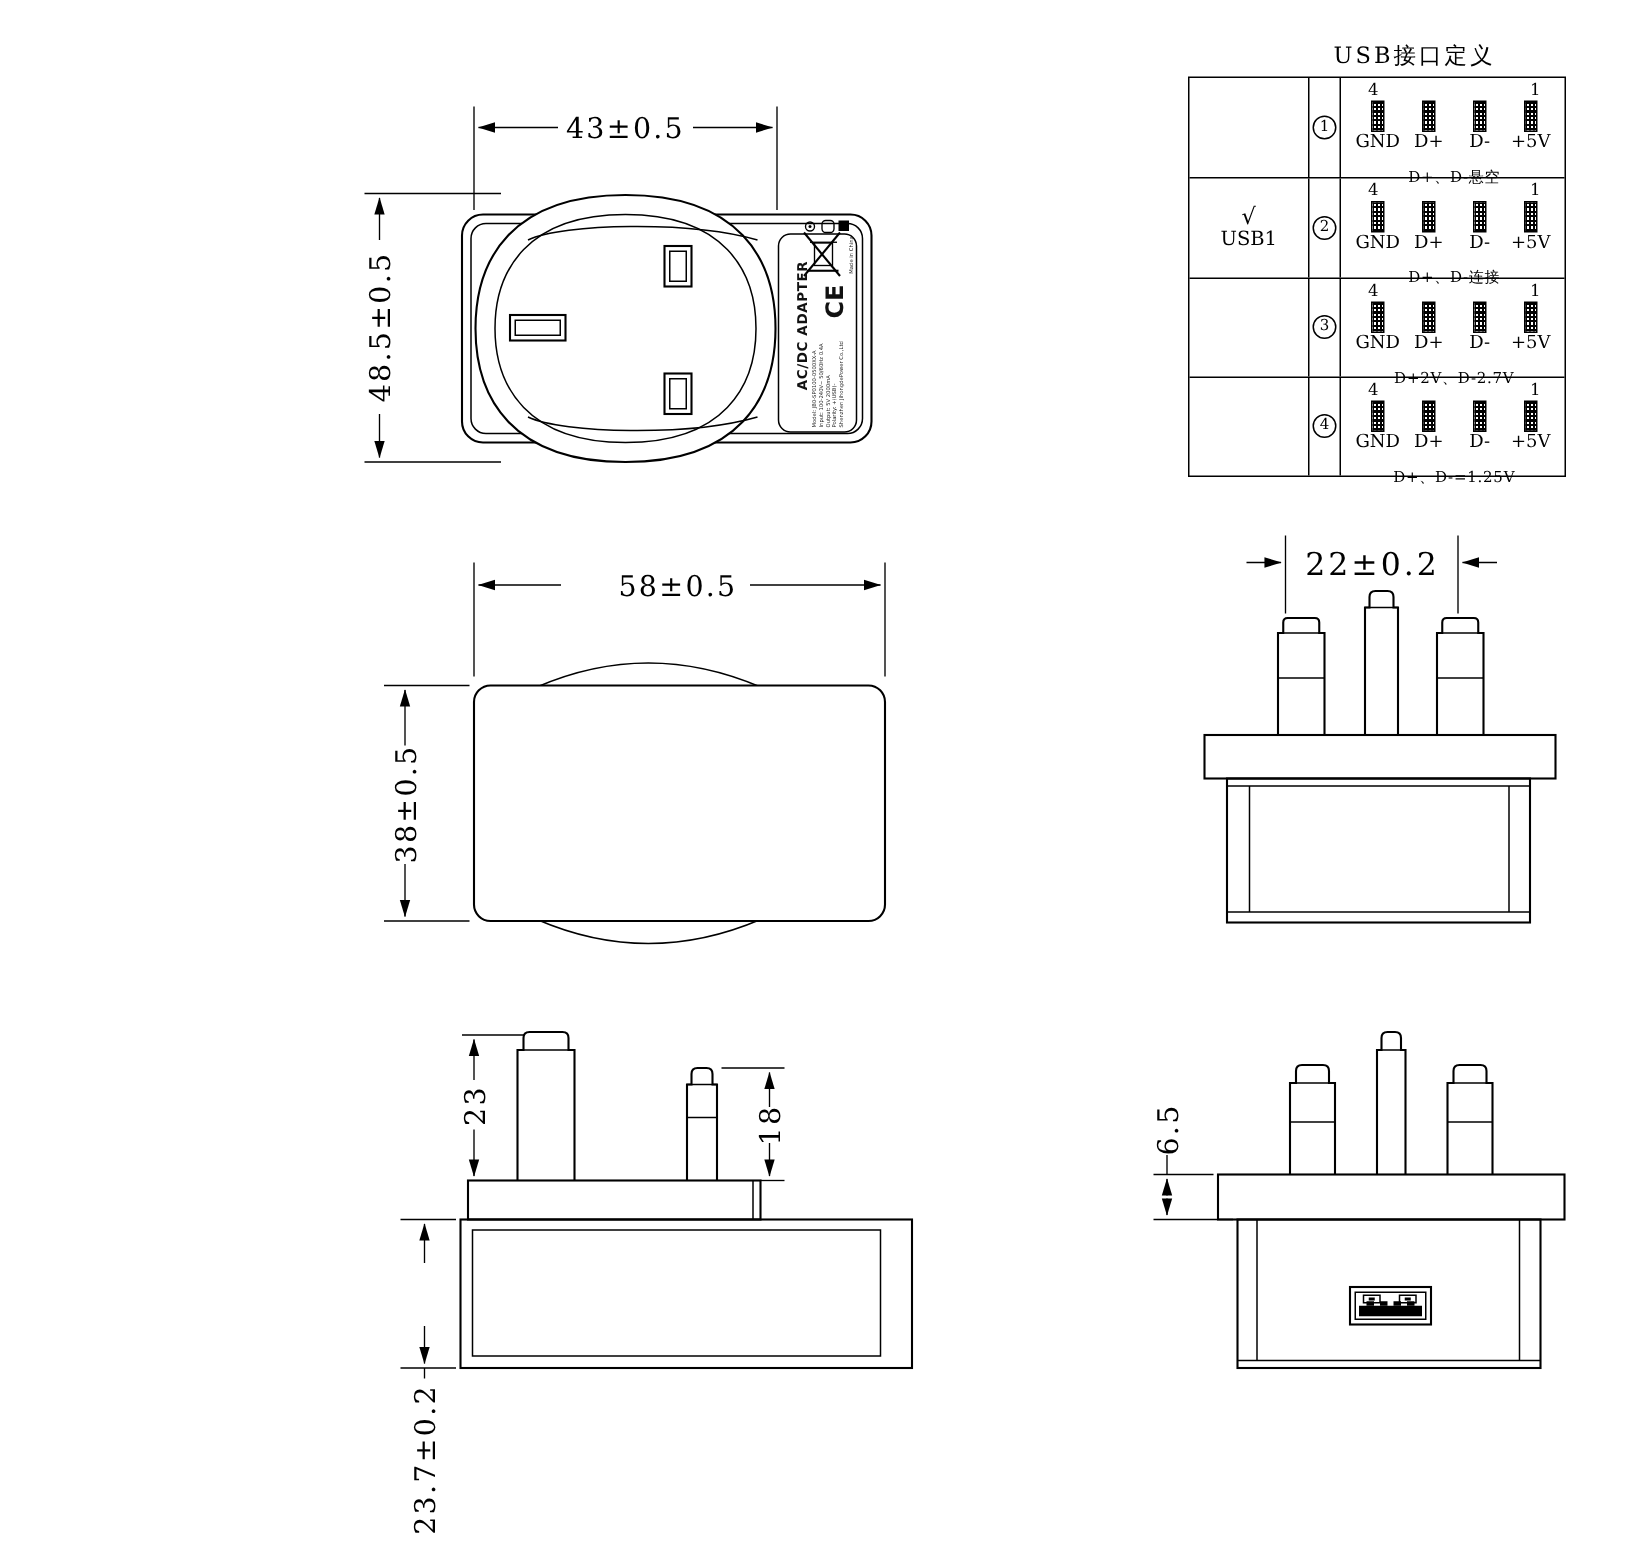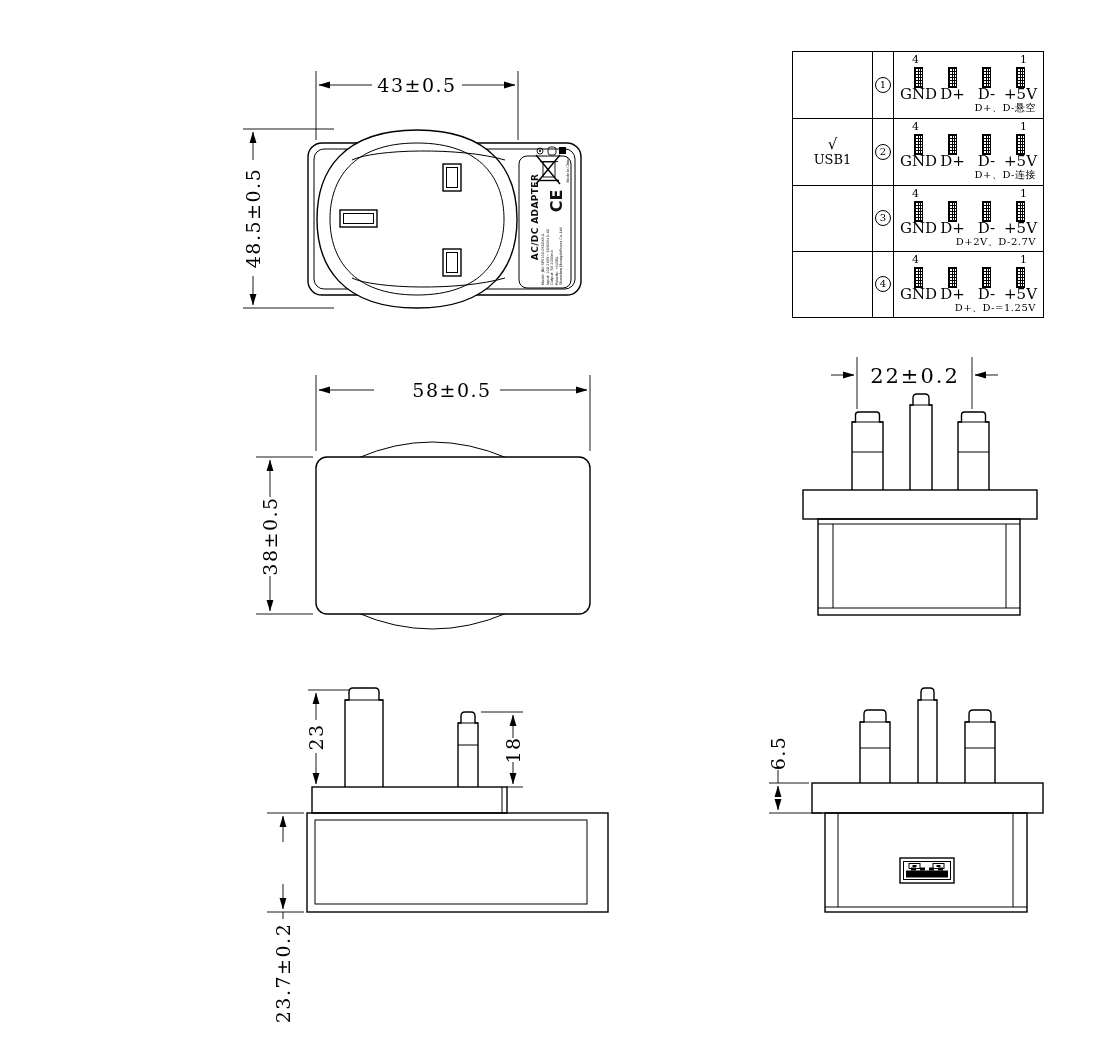--- a/index.html
+++ b/index.html
@@ -33,22 +33,22 @@
   .circ{display:flex;width:14px;height:14px;border:1px solid #000;border-radius:50%;
         align-items:center;justify-content:center;font-size:10px;line-height:10px;}
   .pins{display:flex;justify-content:space-between;}
   .pcol{display:flex;flex-direction:column;align-items:center;width:31px;}
   .pno{height:13px;font-size:11px;line-height:12px;align-self:flex-start;margin-left:9px;}
   .pno.right{align-self:flex-end;margin-left:0;margin-right:9px;}
   .pno.empty{visibility:hidden;}
   .picon{width:7px;height:19px;border:1px solid #000;box-sizing:content-box;
          background:repeating-linear-gradient(0deg,#000 0 1.4px,transparent 1.4px 3px),
                     repeating-linear-gradient(90deg,#000 0 1.2px,transparent 1.2px 2.6px),#fff;}
-  .plabel{font-size:15px;line-height:13px;margin-top:0;}
-  .note{text-align:right;font-size:10px;line-height:11px;margin-top:1px;
+  .plabel{font-size:12px;line-height:13px;margin-top:0;}
+  .note{text-align:center;font-size:10px;line-height:11px;margin-top:12px;
         font-family:"DejaVu Serif",serif;letter-spacing:.5px;}
 </style>
 </head>
 <body>
 
 <div class="canvas">
 
   <svg width="1100" height="1044" viewBox="0 0 1100 1044">
     <defs>
       <marker id="arw" viewBox="0 0 10 8" refX="9.6" refY="4" markerWidth="11.5" markerHeight="9.2" orient="auto" markerUnits="userSpaceOnUse">
@@ -210,20 +210,21 @@
         <line class="d" x1="769" y1="783" x2="809" y2="783"></line>
         <line class="d" x1="769" y1="813" x2="822" y2="813"></line>
         <line class="d" x1="778" y1="797" x2="778" y2="786" marker-end="url(#arw)"></line>
         <line class="d" x1="778" y1="799" x2="778" y2="810" marker-end="url(#arw)"></line>
         <line class="d" x1="778" y1="770" x2="778" y2="783"></line>
         <text class="dim" transform="translate(785,753) rotate(-90)" text-anchor="middle">6.5</text>
       </g>
     </g>
   </svg>
 
+  <div class="usb-title">USB接口定义</div>
 
   <div class="usb-table">
 
     <div class="trow first">
       <div class="c1">
         <span class="opt-check"></span>
         <span class="opt-label"></span>
       </div>
       <div class="c2">
         <span class="circ">1</span>

